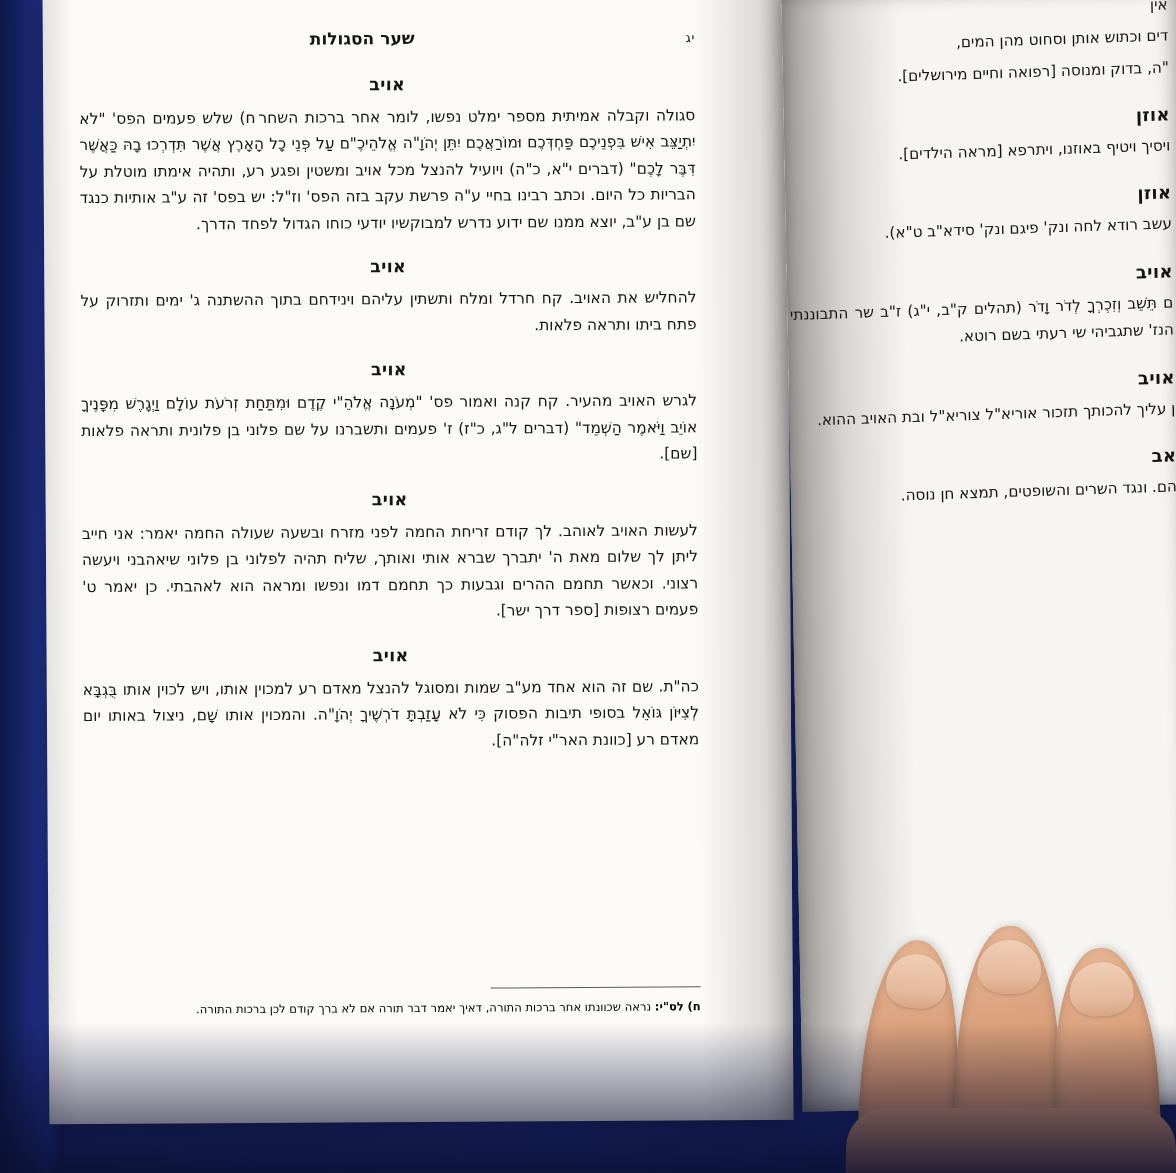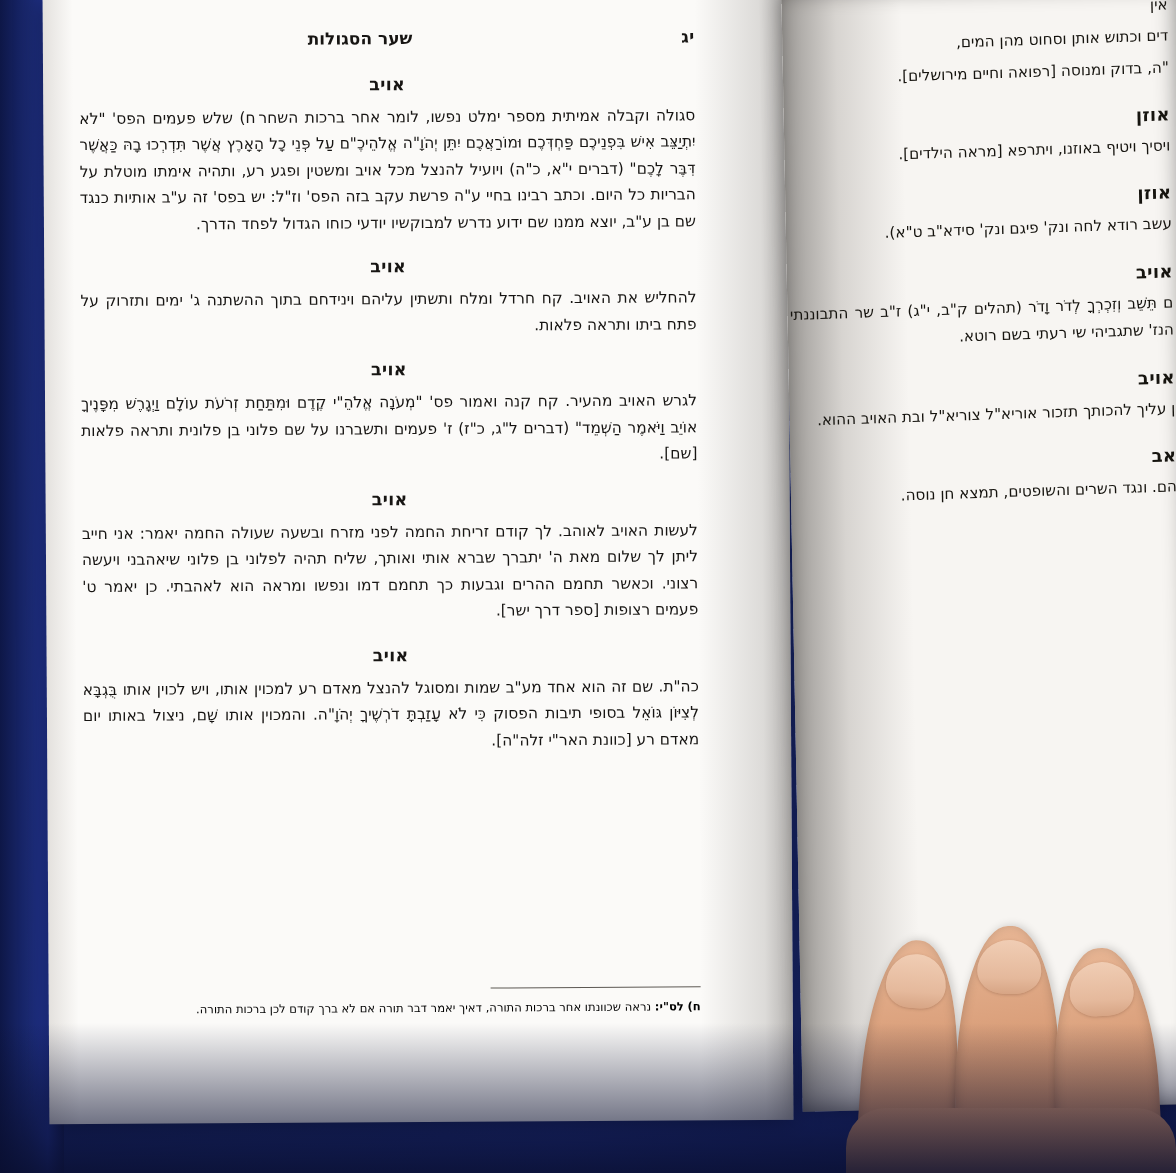--- a/index.html
+++ b/index.html
@@ -79,22 +79,22 @@
 
   .running-head {
     display: flex;
     flex-direction: row-reverse;
     justify-content: space-between;
     align-items: baseline;
     margin-bottom: 26px;
     font-size: 16px;
   }
   .running-head .folio {
-    font-size: 17px;
-    font-weight: bold;
+    font-size: 13px;
+    font-weight: normal;
     letter-spacing: .5px;
   }
   .running-head .head-title {
     font-size: 17px;
     font-weight: bold;
     flex: 1;
     text-align: center;
     padding-right: 40px;
   }
 

